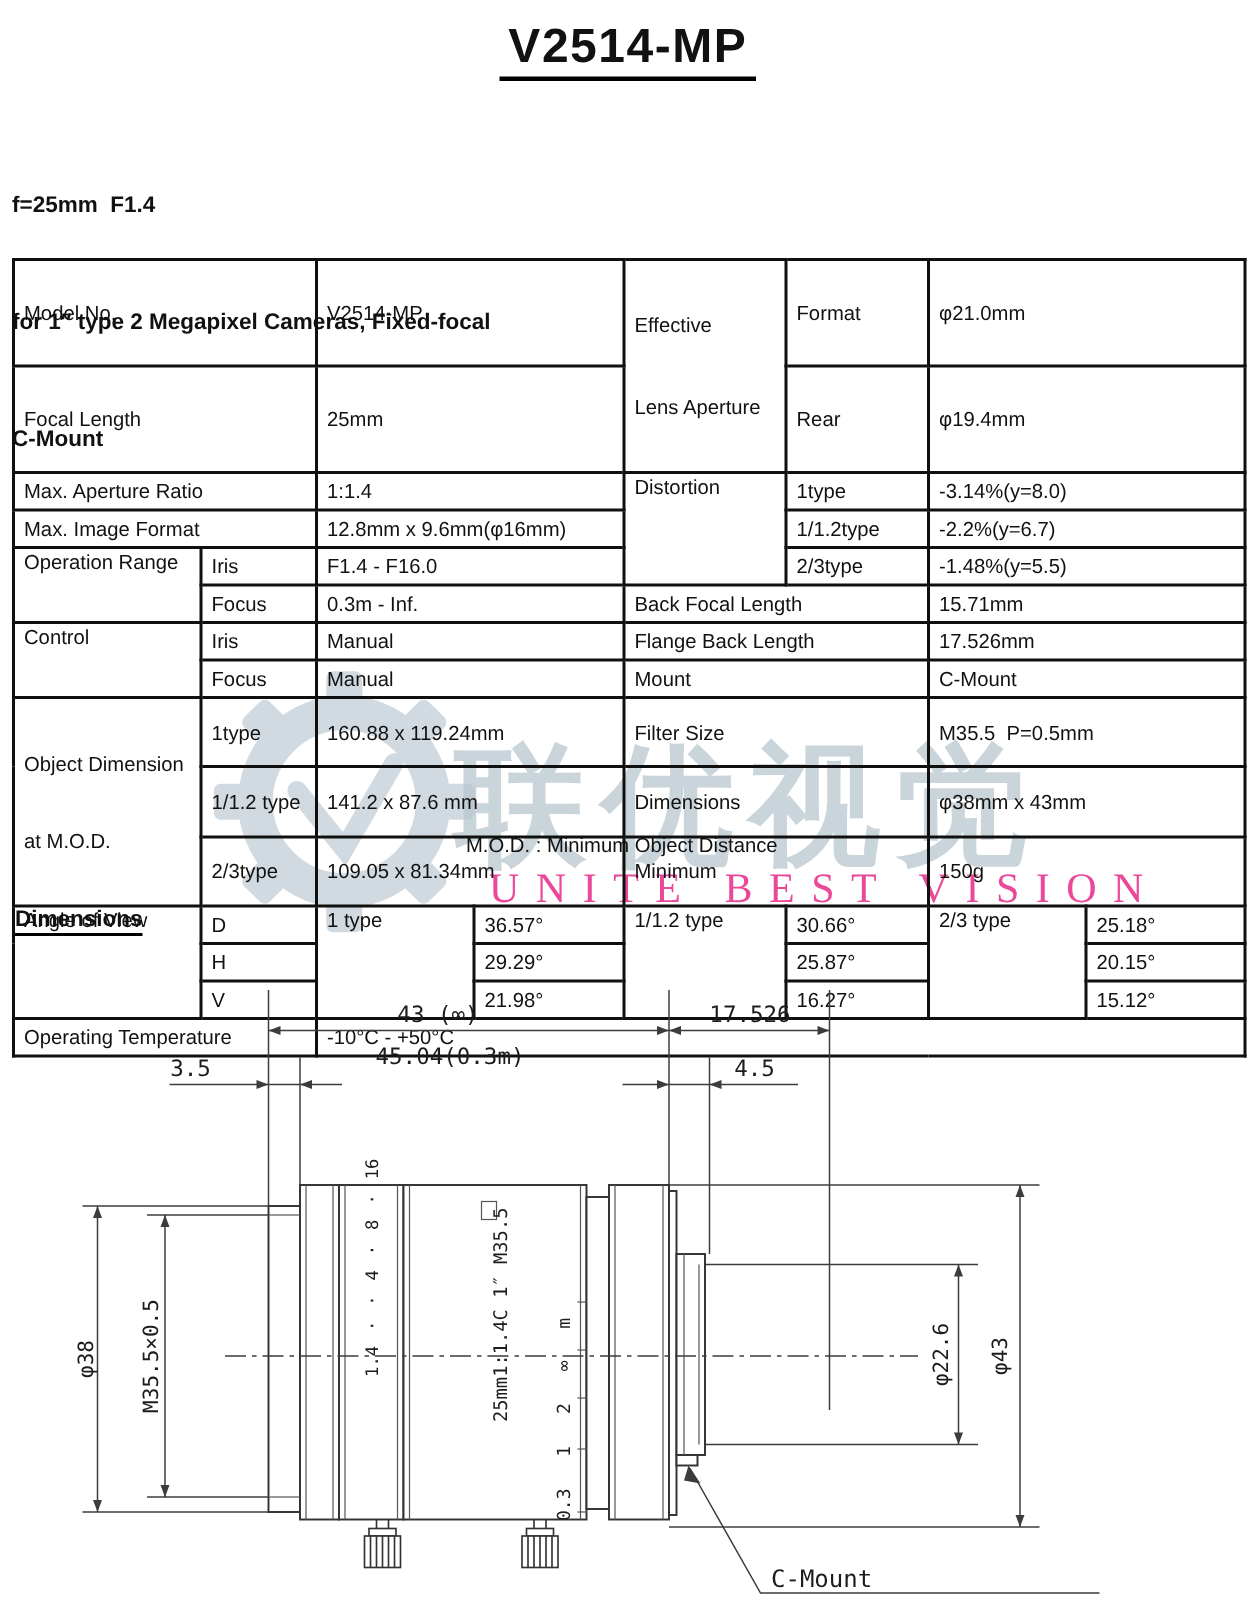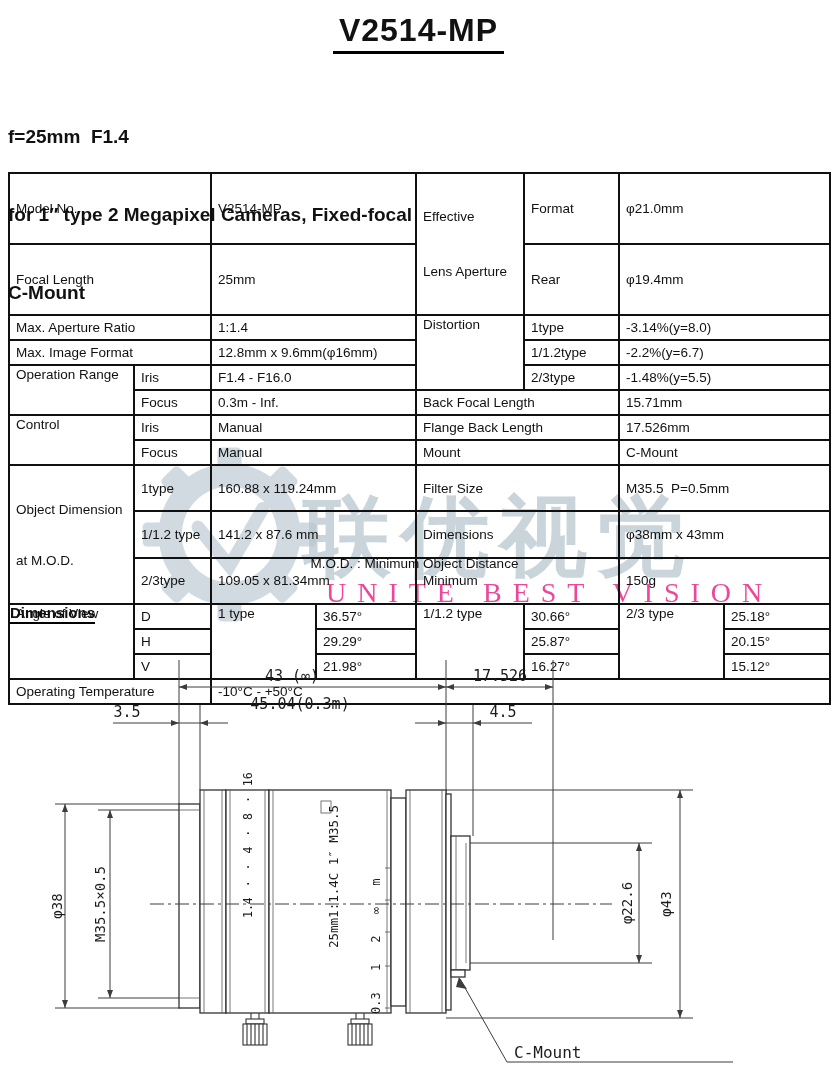--- a/index.html
+++ b/index.html
@@ -2,21 +2,21 @@
 <html><head>
 <meta charset="utf-8">
 <style>
   html,body{margin:0;padding:0;background:#ffffff;}
   .page{position:relative;width:837px;height:1082px;background:#ffffff;overflow:hidden;
         font-family:"Liberation Sans","DejaVu Sans",sans-serif;color:#111;}
   
   .title-wrap{position:absolute;top:12px;left:0;width:837px;text-align:center;z-index:2;}
   .title{display:inline-block;font-size:32px;font-weight:bold;letter-spacing:1px;
          border-bottom:3px solid #000;padding:0 6px 2px 6px;}
-  .subtitle{position:absolute;top:72px;left:8px;font-size:19px;font-weight:bold;line-height:26px;
+  .subtitle{position:absolute;top:72px;left:8px;font-size:15px;font-weight:bold;line-height:26px;
             white-space:pre;z-index:2;}
   
   .watermark{position:absolute;left:0;top:0;width:837px;height:1082px;z-index:1;pointer-events:none;}
   .wm-gear{position:absolute;left:137px;top:442px;}
   .wm-cjk{position:absolute;left:303px;top:478px;font-size:88px;font-weight:bold;
           letter-spacing:10px;color:#b9c6cf;opacity:0.75;font-family:"DejaVu Sans",sans-serif;text-align:center;}
   .wm-latin{position:absolute;left:326px;top:577px;font-size:28px;letter-spacing:11px;
             color:#ec4899;font-family:Liberation Serif, serif;}
   
   .spec{position:absolute;left:8px;top:172px;z-index:2;}

